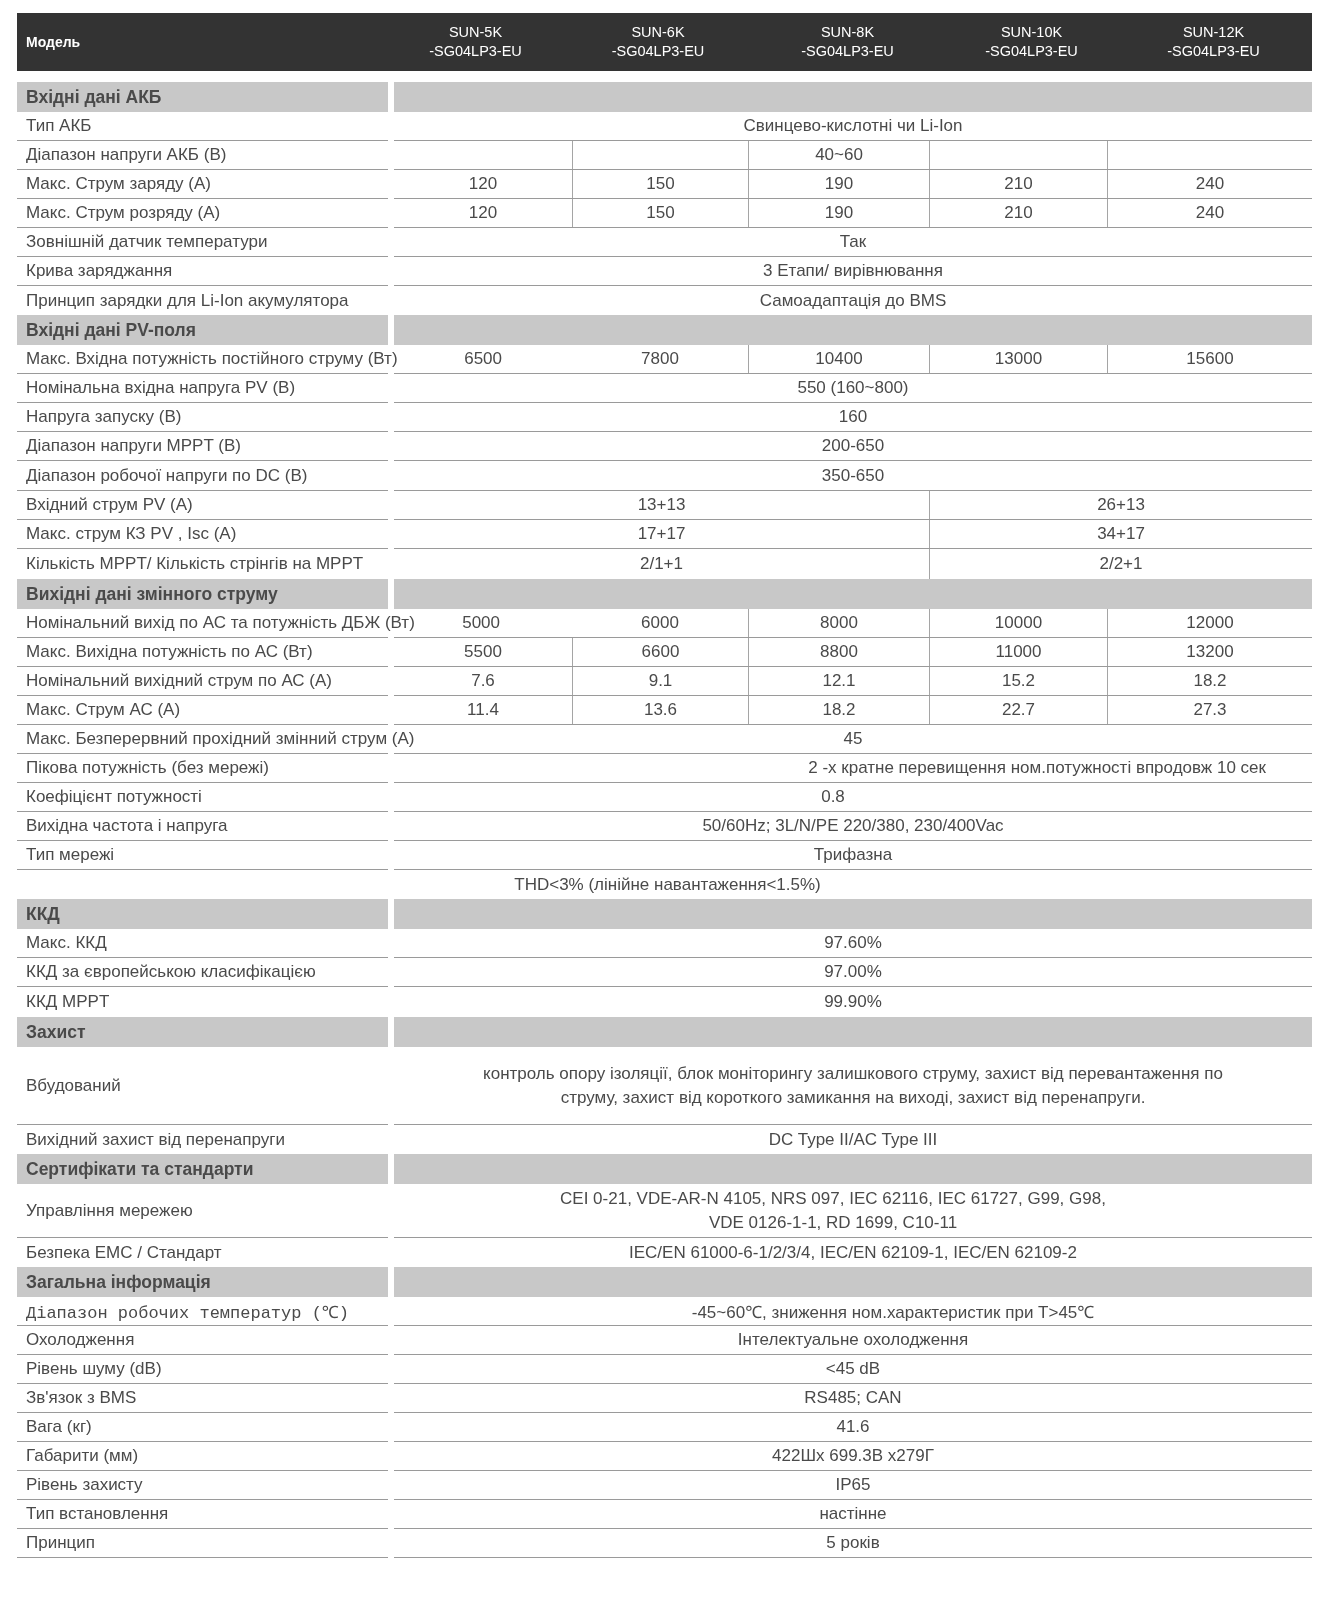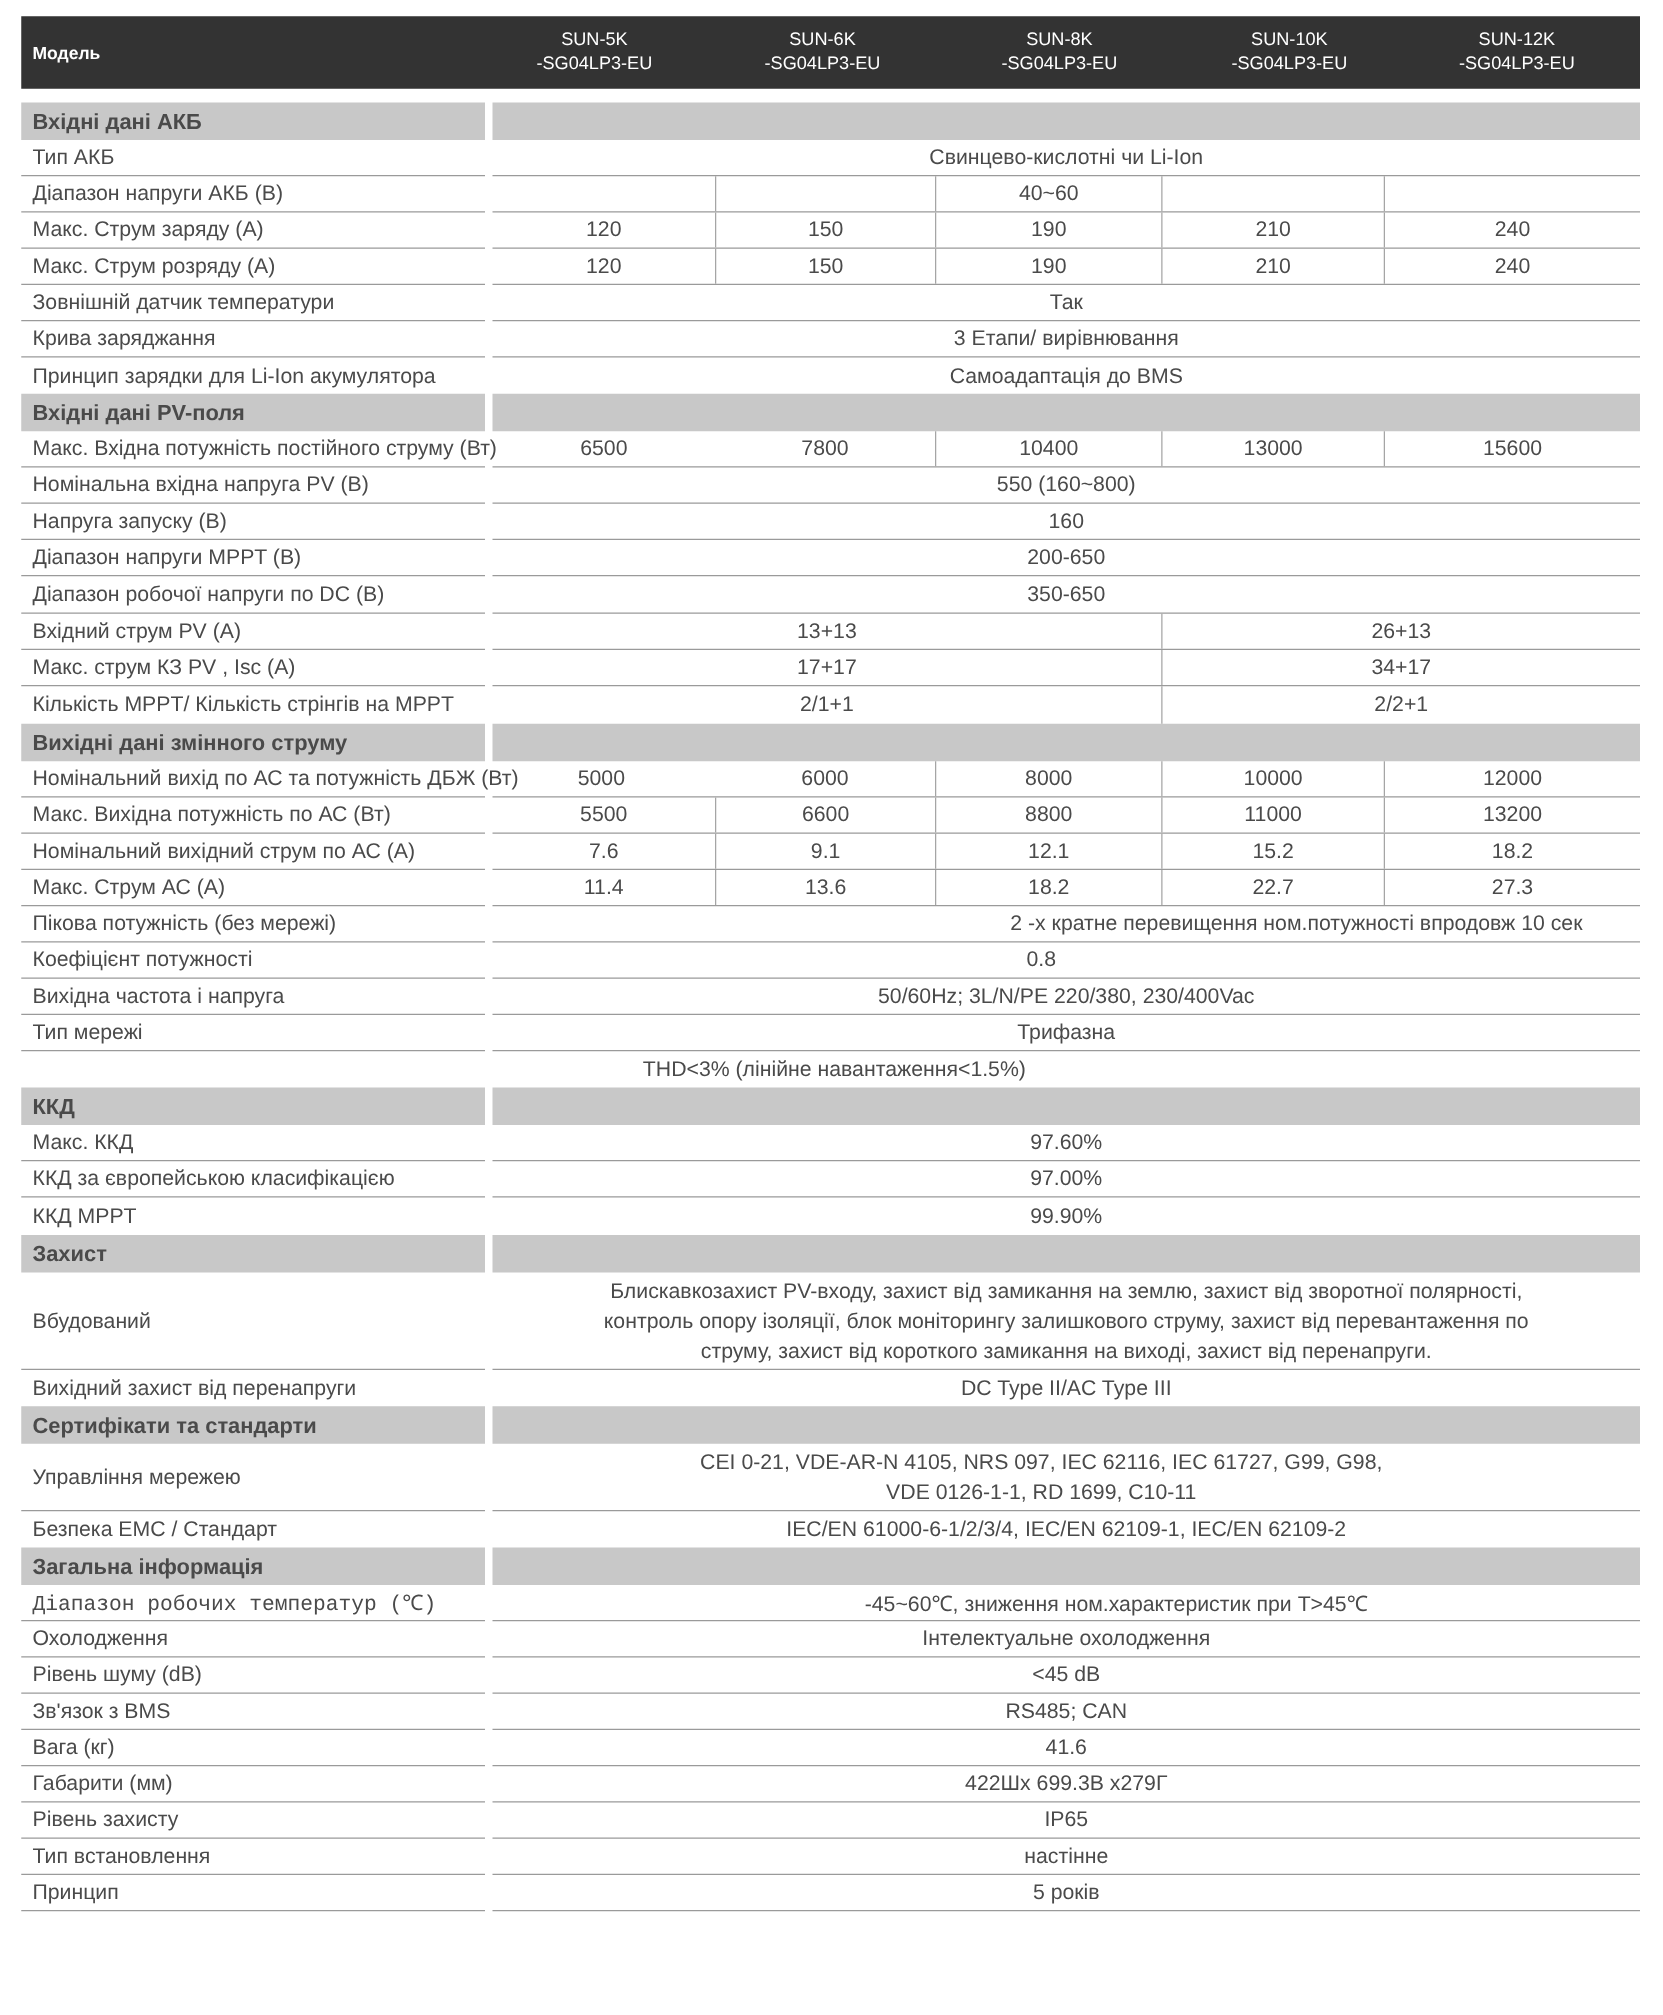--- a/index.html
+++ b/index.html
@@ -220,20 +220,26 @@
     <div class="label">Макс. Струм АС (А)</div>
     <div class="vals">
       <div class="cell" style="width:178px">11.4</div>
       <div class="cell" style="width:176px">13.6</div>
       <div class="cell" style="width:181px">18.2</div>
       <div class="cell" style="width:178px">22.7</div>
       <div class="cell" style="flex:1">27.3</div>
     </div>
   </div>
   <div class="row" style="height:29px">
+    <div class="label">Макс. Безперервний прохідний змінний струм (А)</div>
+    <div class="vals">
+        <div class="cell" style="flex:1">45</div>
+      </div>
+  </div>
+  <div class="row" style="height:29px">
     <div class="label">Пікова потужність (без мережі)</div>
     <div class="vals">
         <div class="cell" style="flex:1; justify-content:flex-end; padding-right:46px">2 -х кратне перевищення ном.потужності впродовж  10 сек</div>
       </div>
   </div>
   <div class="row" style="height:29px">
     <div class="label">Коефіцієнт потужності</div>
     <div class="vals">
         <div class="cell" style="flex:1; padding-right:40px">0.8</div>
       </div>
@@ -280,21 +286,20 @@
   </div>
 
   <div class="sec">
     <div class="label">Захист</div>
     <div class="vals"></div>
   </div>
   <div class="row multiline" style="height:78px">
     <div class="label">Вбудований</div>
     <div class="vals">
       <div class="cell wide" style="flex:1; flex-direction:column">
-        <div>Блискавкозахист PV-входу, захист від замикання на землю, захист від зворотної полярності,</div>
         <div>контроль опору ізоляції, блок моніторингу залишкового струму, захист від перевантаження по</div>
         <div>струму, захист від короткого замикання на виході, захист від перенапруги.</div>
       </div>
     </div>
   </div>
   <div class="row" style="height:29px">
     <div class="label" style="border-bottom:none">Вихідний захист від перенапруги</div>
     <div class="vals" style="border-bottom:none">
         <div class="cell" style="flex:1">DC Type II/AC Type III</div>
       </div>

